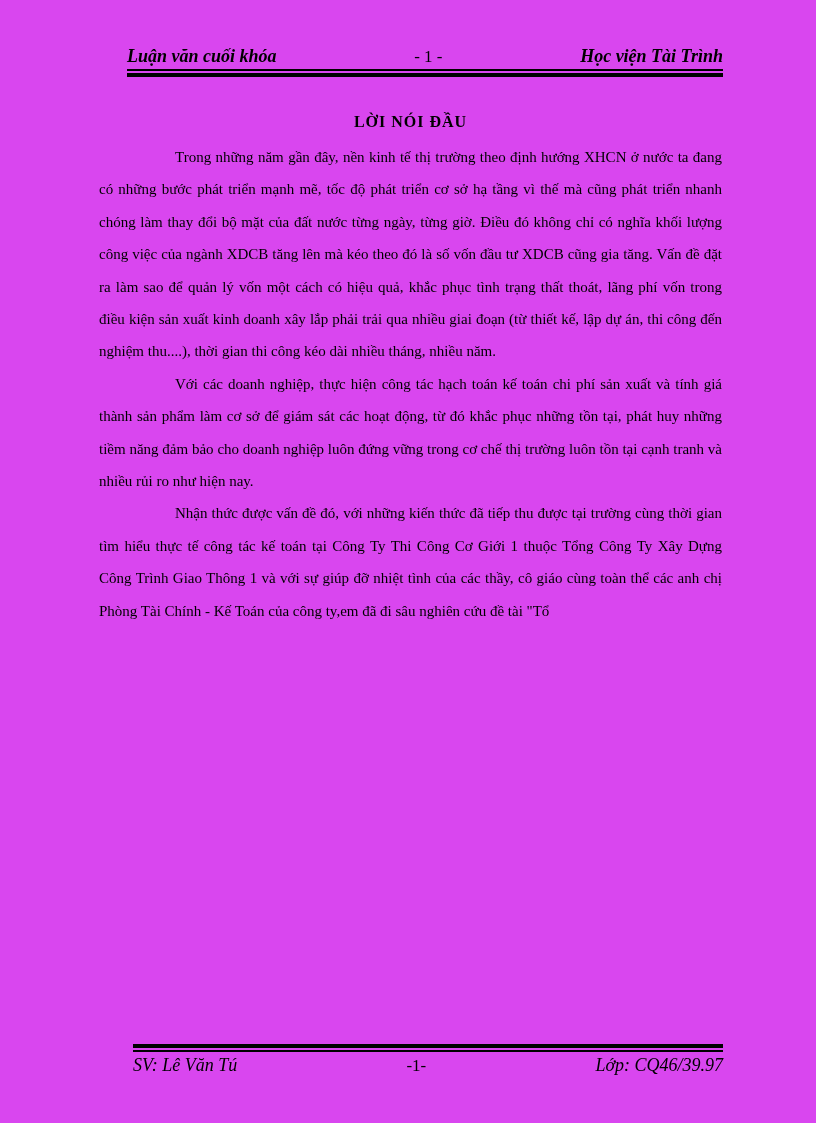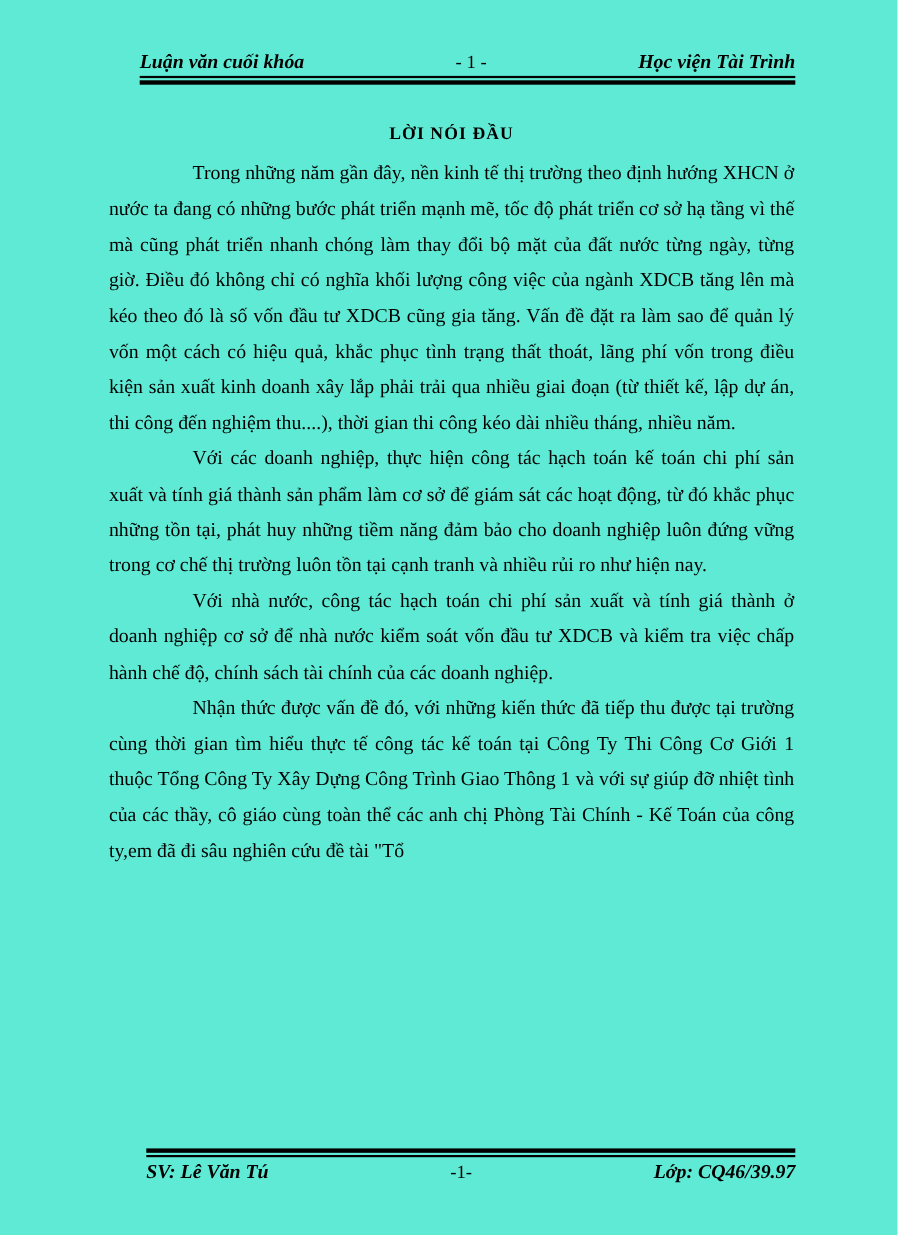--- a/index.html
+++ b/index.html
@@ -4,21 +4,21 @@
 <style>
   html, body {
     margin: 0;
     padding: 0;
     background: #ffffff;
   }
   .page {
     position: relative;
     width: 816px;
     height: 1123px;
-    background: #5eead4;
+    background: #d946ef;
     color: #000000;
     font-family: "Liberation Serif", serif;
     overflow: hidden;
   }
 
   
   .header-row {
     position: absolute;
     top: 44px;
     left: 127px;
@@ -61,21 +61,21 @@
     letter-spacing: 1px;
     line-height: 28px;
   }
 
   
   .doc-body {
     position: absolute;
     top: 141px;
     left: 99px;
     width: 623px;
-    font-size: 18px;
+    font-size: 15px;
     line-height: 32.4px;
     text-align: justify;
   }
   .doc-body p {
     margin: 0;
     text-indent: 76px;
   }
 
   
   .footer-rule {
@@ -92,21 +92,21 @@
     top: 1053px;
     left: 133px;
     right: 93px;
     display: flex;
     justify-content: space-between;
     align-items: baseline;
     font-size: 18px;
     line-height: 24px;
   }
   .footer-side {
-    font-weight: bold;
+    font-weight: normal;
     font-style: italic;
   }
   .footer-center {
     font-weight: normal;
     font-style: normal;
     font-size: 17px;
   }
 </style>
 </head>
 <body>
@@ -122,21 +122,20 @@
     <div class="thin"></div>
     <div class="gap"></div>
     <div class="thick"></div>
   </div>
 
   <h1 class="doc-title">LỜI NÓI ĐẦU</h1>
 
   <div class="doc-body">
     <p>Trong những năm gần đây, nền kinh tế thị trường theo định hướng XHCN ở nước ta đang có những bước phát triển mạnh mẽ, tốc độ phát triển cơ sở hạ tầng vì thế mà cũng phát triển nhanh chóng làm thay đổi bộ mặt của đất nước từng ngày, từng giờ. Điều đó không chỉ có nghĩa khối lượng công việc của ngành XDCB tăng lên mà kéo theo đó là số vốn đầu tư XDCB cũng gia tăng. Vấn đề đặt ra làm sao để quản lý vốn một cách có hiệu quả, khắc phục tình trạng thất thoát, lãng phí vốn trong điều kiện sản xuất kinh doanh xây lắp phải trải qua nhiều giai đoạn (từ thiết kế, lập dự án, thi công đến nghiệm thu....), thời gian thi công kéo dài nhiều tháng, nhiều năm.</p>
     <p>Với các doanh nghiệp, thực hiện công tác hạch toán kế toán chi phí sản xuất và tính giá thành sản phẩm làm cơ sở để giám sát các hoạt động, từ đó khắc phục những tồn tại, phát huy những tiềm năng đảm bảo cho doanh nghiệp luôn đứng vững trong cơ chế thị trường luôn tồn tại cạnh tranh và nhiều rủi ro như hiện nay.</p>
-    <p>Với nhà nước, công tác hạch toán chi phí sản xuất và tính giá thành ở doanh nghiệp cơ sở để nhà nước kiểm soát vốn đầu tư XDCB và kiểm tra việc chấp hành chế độ, chính sách tài chính của các doanh nghiệp.</p>
     <p>Nhận thức được vấn đề đó, với những kiến thức đã tiếp thu được tại trường cùng thời gian tìm hiểu thực tế công tác kế toán tại Công Ty Thi Công Cơ Giới 1 thuộc Tổng Công Ty Xây Dựng Công Trình Giao Thông 1 và với sự giúp đỡ nhiệt tình của các thầy, cô giáo cùng toàn thể các anh chị Phòng Tài Chính - Kế Toán của công ty,em đã đi sâu nghiên cứu đề tài "Tổ</p>
   </div>
 
   <div class="footer-rule">
     <div class="thick"></div>
     <div class="gap"></div>
     <div class="thin"></div>
   </div>
   <div class="footer-row">
     <span class="footer-side">SV: Lê Văn Tú</span>

